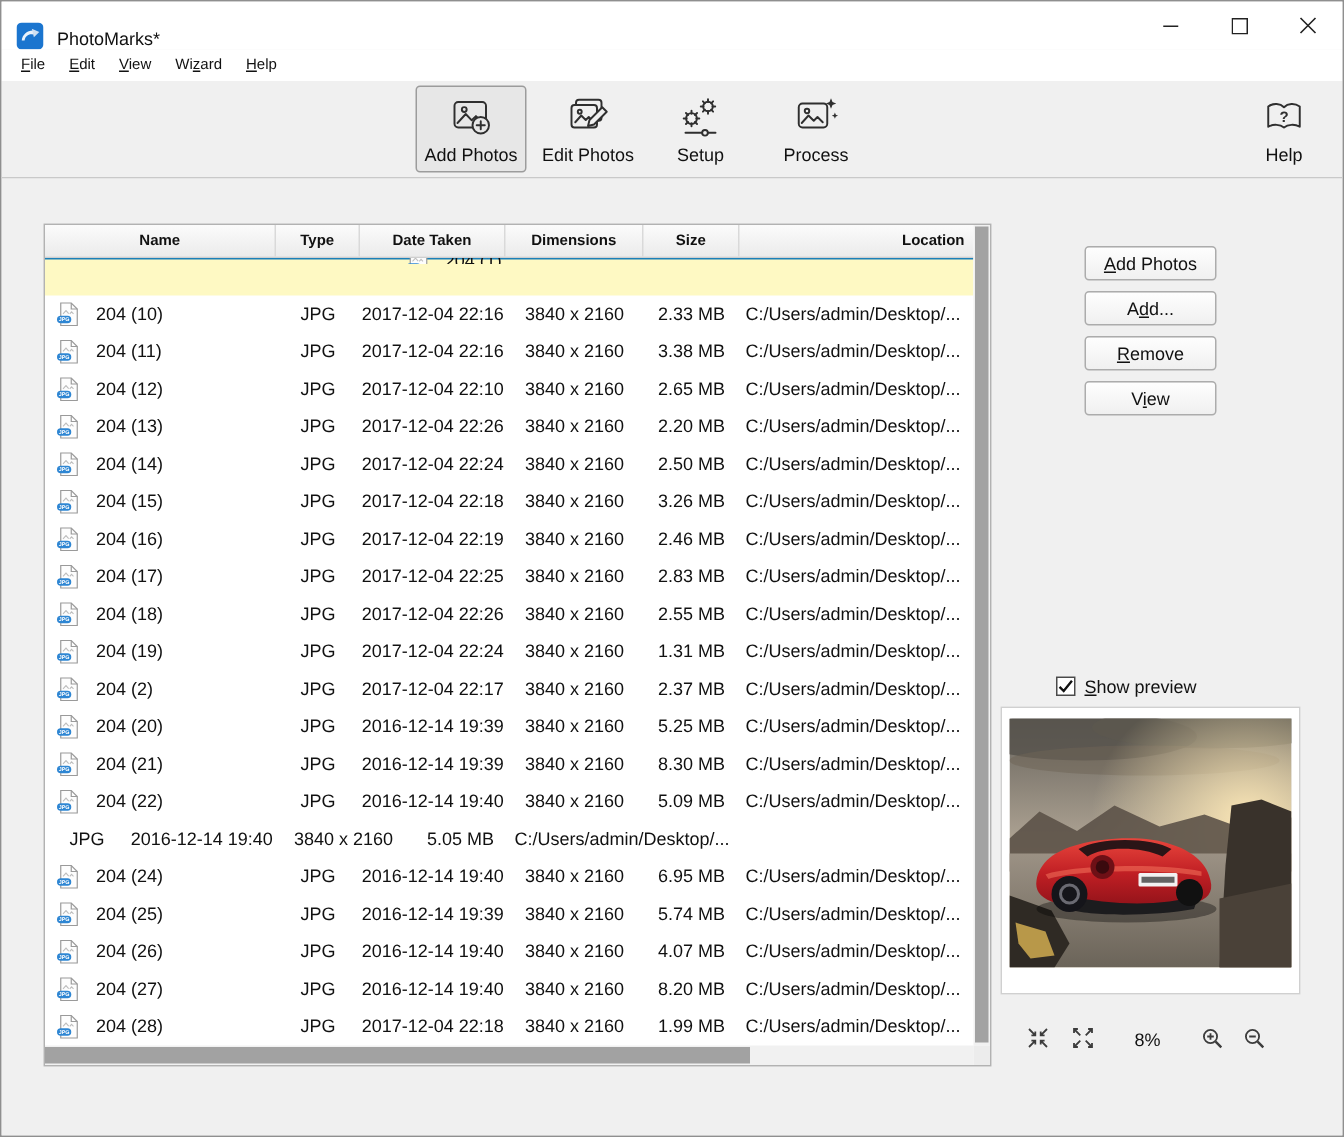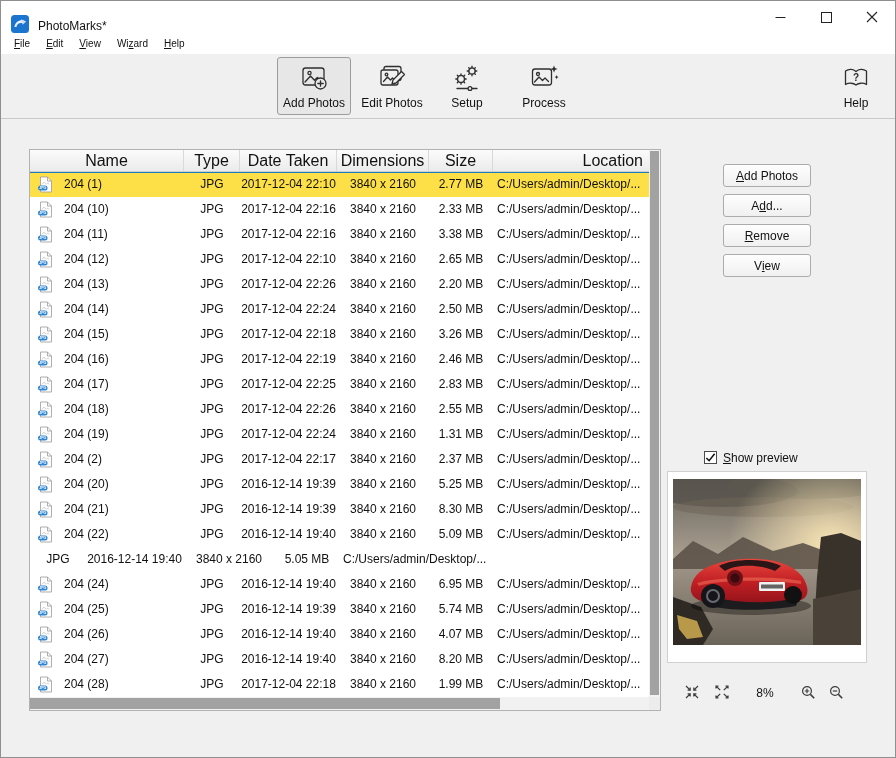--- a/index.html
+++ b/index.html
@@ -34,27 +34,27 @@
   .tlabel { margin-top:2px; white-space:nowrap; }
 
   
   .main { position:absolute; top:118px; left:0; right:0; bottom:0; background:#f0f0f0; }
 
   
   .table { position:absolute; left:28px; top:30px; width:632px; height:562px;
            background:#fff; border:1px solid #b2b2b2; }
   .thead { position:absolute; top:0; left:0; width:619px; height:22px; display:flex;
            background:linear-gradient(#fbfbfb,#ebebeb); border-bottom:1px solid #cfcfcf;
-           font-weight:normal; font-size:16px; }
+           font-weight:bold; font-size:10px; }
   .th { display:flex; align-items:center; justify-content:center; height:100%;
         border-right:1px solid #d9d9d9; }
   .th.c-loc { justify-content:flex-end; padding-right:6px; border-right:none; }
   .tbody { position:absolute; top:22px; left:0; width:619px; height:525px; overflow:hidden; }
   .tr { display:flex; height:25px; font-size:12px; align-items:center; }
-  .tr.selected { background:#fde047; box-shadow:inset 0 1px 0 #1a7fb9; }
+  .tr.selected { background:#fef9c3; box-shadow:inset 0 1px 0 #1a7fb9;flex-direction:column; }
   .td { height:25px; line-height:25px; white-space:nowrap; overflow:hidden; }
   .c-name { width:154px; display:flex; align-items:center; }
   .fileicon { width:17px; height:17px; margin-left:7px; margin-right:10px; flex:none; }
   .c-type { width:56px; text-align:center; }
   .c-date { width:97px; text-align:center; }
   .c-dims { width:92px; text-align:center; }
   .c-size { width:64px; text-align:center; }
   .c-loc  { width:156px; padding-left:4px; }
 
   .vscroll { position:absolute; top:0; right:0; width:11px; bottom:13px; background:#f1f1f1; }

